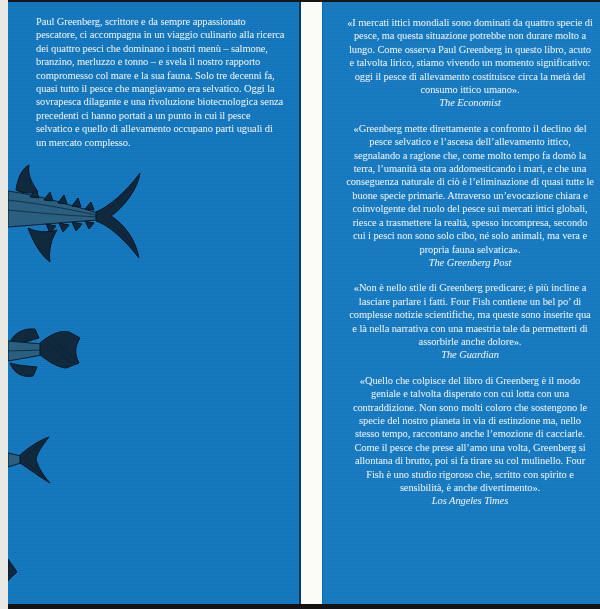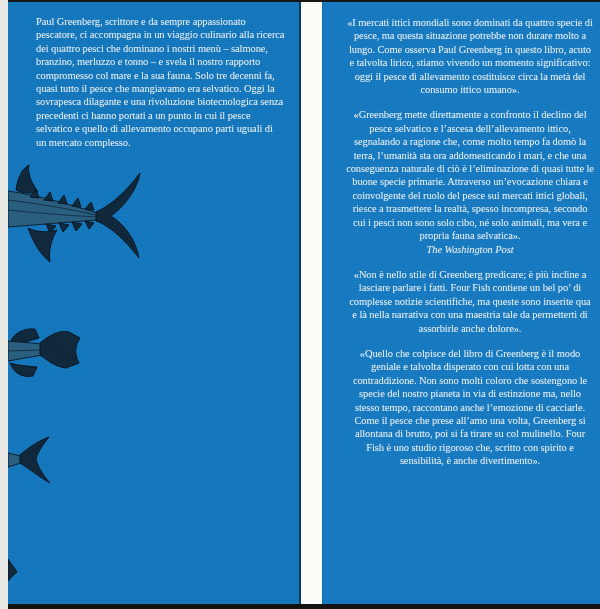--- a/index.html
+++ b/index.html
@@ -93,28 +93,31 @@
       <path class="ink" d="M0,2 C4,8 8,13 9,15 C6,18 2,21 0,24 Z"></path>
     </svg>
   </div>
 
   <div class="gutter"></div>
 
   <div class="panel panel-right">
     <div class="quotes">
         <div class="quote">
           <p class="qtext"><span>«I mercati ittici mondiali sono dominati da quattro specie di pesce, ma questa situazione potrebbe non durare molto a lungo. Come osserva Paul Greenberg in questo libro, acuto e talvolta lirico, stiamo vivendo un momento significativo: oggi il pesce di allevamento costituisce circa la metà del consumo ittico umano».</span></p>
+          <div class="source">The Economist</div>
         </div>
         <div class="quote">
           <p class="qtext"><span>«Greenberg mette direttamente a confronto il declino del pesce selvatico e l’ascesa dell’allevamento ittico, segnalando a ragione che, come molto tempo fa domò la terra, l’umanità sta ora addomesticando i mari, e che una conseguenza naturale di ciò è l’eliminazione di quasi tutte le buone specie primarie. Attraverso un’evocazione chiara e coinvolgente del ruolo del pesce sui mercati ittici globali, riesce a trasmettere la realtà, spesso incompresa, secondo cui i pesci non sono solo cibo, né solo animali, ma vera e propria fauna selvatica».</span></p>
-          <div class="source">The Washington Post</div>
+          <div class="source">The Greenberg Post</div>
         </div>
         <div class="quote">
           <p class="qtext"><span>«Non è nello stile di Greenberg predicare; è più incline a lasciare parlare i fatti. </span><span class="it">Four Fish</span><span> contiene un bel po’ di complesse notizie scientifiche, ma queste sono inserite qua e là nella narrativa con una maestria tale da permetterti di assorbirle anche dolore».</span></p>
+          <div class="source">The Guardian</div>
         </div>
         <div class="quote">
           <p class="qtext"><span>«Quello che colpisce del libro di Greenberg è il modo geniale e talvolta disperato con cui lotta con una contraddizione. Non sono molti coloro che sostengono le specie del nostro pianeta in via di estinzione ma, nello stesso tempo, raccontano anche l’emozione di cacciarle. Come il pesce che prese all’amo una volta, Greenberg si allontana di brutto, poi si fa tirare su col mulinello. </span><span class="it">Four Fish</span><span> è uno studio rigoroso che, scritto con spirito e sensibilità, è anche divertimento».</span></p>
+          <div class="source">Los Angeles Times</div>
         </div>
       </div>
   </div>
 
   <div class="frame-edge frame-bottom"></div>
 </div>
 
 </body></html>

